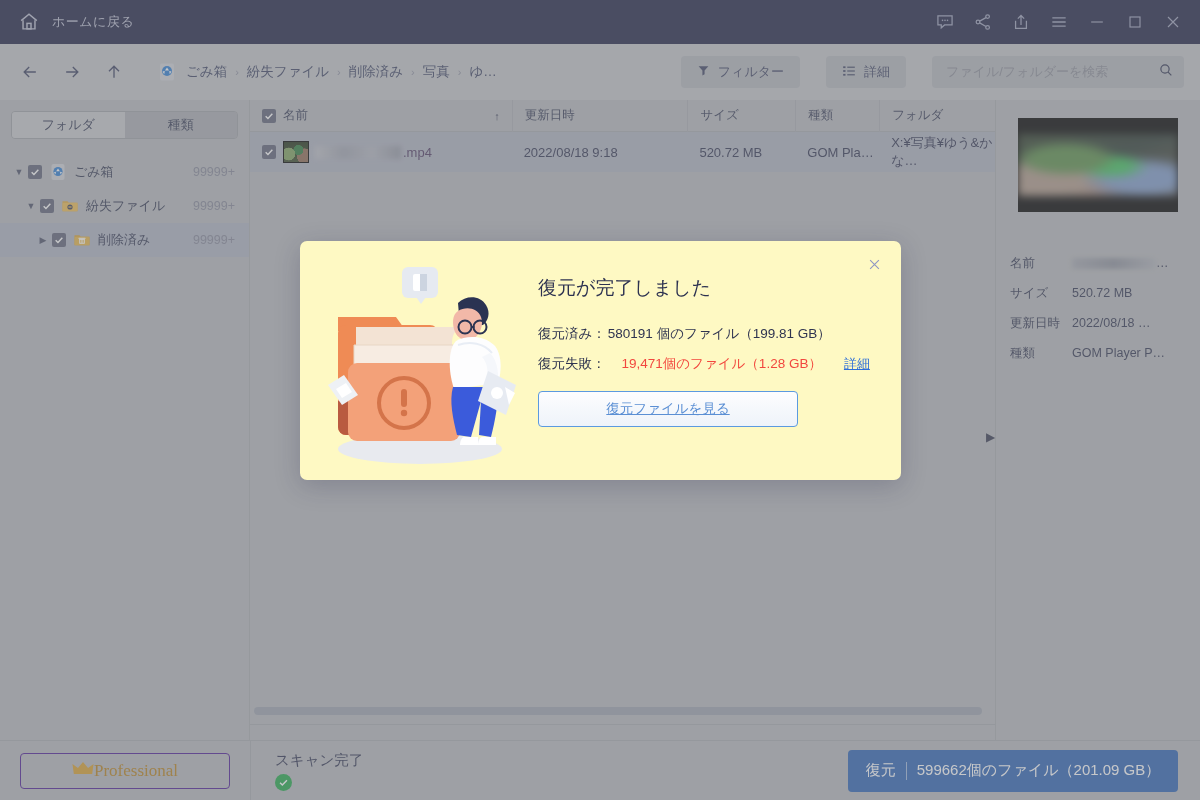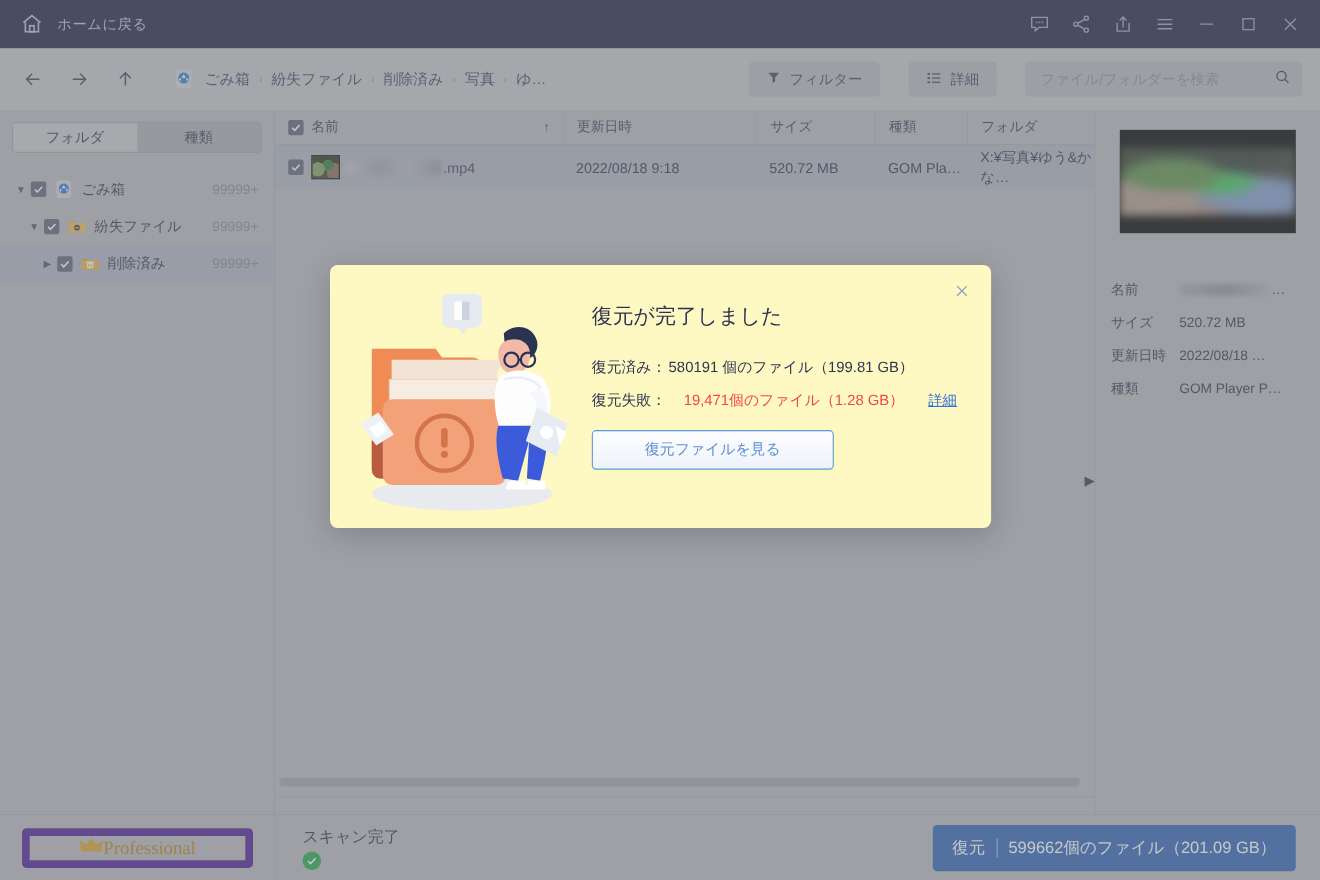--- a/index.html
+++ b/index.html
@@ -218,21 +218,21 @@
   }
 
   
   .footer {
     position: absolute; left: 0; bottom: 0; width: 1200px; height: 60px;
     background: #b7b9bd; border-top: 1px solid #a6a9af;
     display:flex; align-items:center;
   }
   .pro-btn {
     margin-left: 20px; width: 210px; height: 36px;
-    border: 7px solid #4c1d95; border-radius: 4px;
+    border: 1px solid #4c1d95; border-radius: 4px;
     display:flex; align-items:center; justify-content:center; 
     color:#b8821f; font-family:"Liberation Serif", serif; font-size: 17px;
   }
   .footer-sep {
     width:1px; height: 60px; background:#a6a9af; margin-left: 20px;
   }
   .scan-info { margin-left: 24px; }
   .scan-title { font-size: 14.5px; color:#2c3150; margin-bottom: 4px;}
   .scan-sub { font-size: 12.5px; color:#555a72; display:flex; align-items:center; gap:10px;}
   .check-badge {
@@ -262,25 +262,25 @@
   }
   .modal-inner { display:flex; height:100%; }
   .illus { width: 238px; position: relative; }
   .mbody { flex:1; padding-top: 34px; padding-right: 24px; }
   .mtitle { font-size: 19px; color:#2c3150; margin-bottom: 24px; }
   .mline { font-size: 13.5px; color:#2f3450; margin-bottom: 12px; display:flex; align-items:baseline;}
   .mline .key { margin-right: 2px; }
   .fail-val { color:#f2473e; margin-left: 14px; }
   .detail-link { color:#2e6fd8; text-decoration: underline; margin-left: 22px; font-size: 13px;}
   .view-btn {
-    margin-top: 18px; width: 220px; height: 36px;
+    margin-top: 18px; width: 260px; height: 36px;
     border: 1px solid #5b9ae0; border-radius: 4px;
     background: linear-gradient(#fdfdfe,#eef3fa);
     display:flex; align-items:center; justify-content:center;
-    font-size: 13.5px; color:#5b8fd4;
+    font-size: 13.5px; color:#5b8fd4;text-decoration:underline;
   }
 </style>
 </head>
 <body>
 
 <div id="app">
 
   <div class="titlebar">
     <div class="home-wrap">
       <span class="home-icon">

